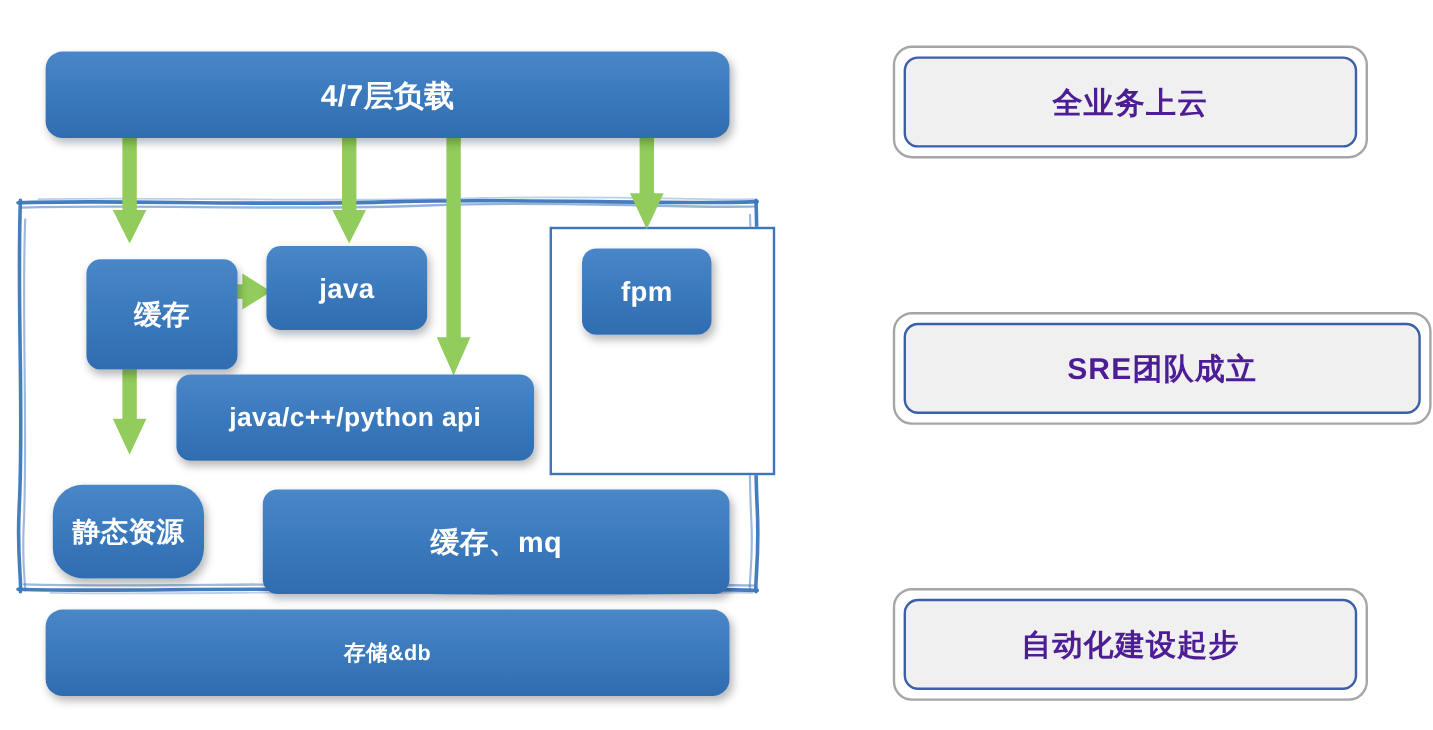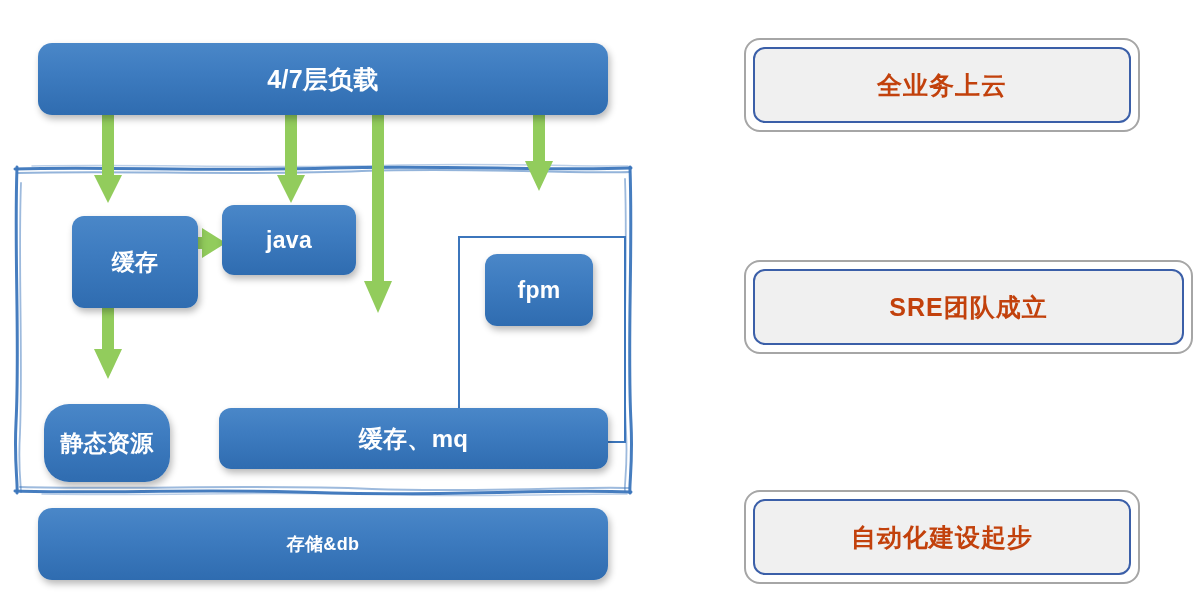--- a/index.html
+++ b/index.html
@@ -48,27 +48,26 @@
     background: #ffffff;
     z-index: 1;
   }
   #sketch-container svg { display:block; width:100%; height:100%; }
 
   
   #fpm-php-group {
     position: absolute;
     left: 458px;
     top: 189px;
-    width: 168px;
+    width: 188px;
     height: 207px;
     box-sizing: border-box;
     border: 2px solid #3C76BC;
     background: #ffffff;
     z-index: 3;
-    margin-top: 47px;
   }
 
   
   .arrow { position: absolute; z-index: 4; }
   .arrow svg { display:block; overflow: visible; }
 
   
   .milestone-outer {
     position: absolute;
     box-sizing: border-box;
@@ -80,21 +79,21 @@
   .milestone-inner {
     box-sizing: border-box;
     width: 100%;
     height: 100%;
     border: 2px solid #3B5FA8;
     border-radius: 12px;
     background: #F0F0F0;
     display: flex;
     align-items: center;
     justify-content: center;
-    color: #c2410c;
+    color: #4c1d95;
     font-size: 25px;
     font-weight: bold;
     letter-spacing: 1px;
     user-select: none;
   }
 </style>
 </head>
 <body>
 
 <div id="canvas">
@@ -179,26 +178,29 @@
   </div>
 
   <div class="bluebox small-radius" id="box-cache" style="left:44px; top:216px; width:126px; height:92px; font-size:23px; z-index:5;margin-left:28px;">
     <span>缓存</span>
   </div>
 
   <div class="bluebox small-radius" id="box-node" style="left:222px; top:205px; width:134px; height:70px; font-size:23px; z-index:5;">
     <span>java</span>
   </div>
 
+  <div class="bluebox small-radius" id="box-api" style="left:147px; top:312px; width:298px; height:72px; font-size:22px; z-index:5;">
+    <span>java/c++/python api</span>
+  </div>
 
   <div class="bluebox small-radius" id="box-static" style="left:44px; top:404px; width:126px; height:78px; font-size:23px; z-index:5;border-radius:25px;">
     <span>静态资源</span>
   </div>
 
-  <div class="bluebox small-radius" id="box-cache-mq" style="left:219px; top:408px; width:389px; height:61px; font-size:24px; z-index:5;">
+  <div class="bluebox small-radius" id="box-cache-mq" style="left:219px; top:408px; width:389px; height:87px; font-size:24px; z-index:5;">
     <span>缓存、mq</span>
   </div>
 
   <div id="fpm-php-group">
     <div class="bluebox small-radius" id="box-fpm" style="left:25px; top:16px; width:108px; height:72px; font-size:23px; position:absolute;">
       <span>fpm</span>
     </div>
   </div>
 
   <div class="bluebox" id="box-storage" style="left:38px; top:508px; width:570px; height:72px; font-size:18px; z-index:5;">

